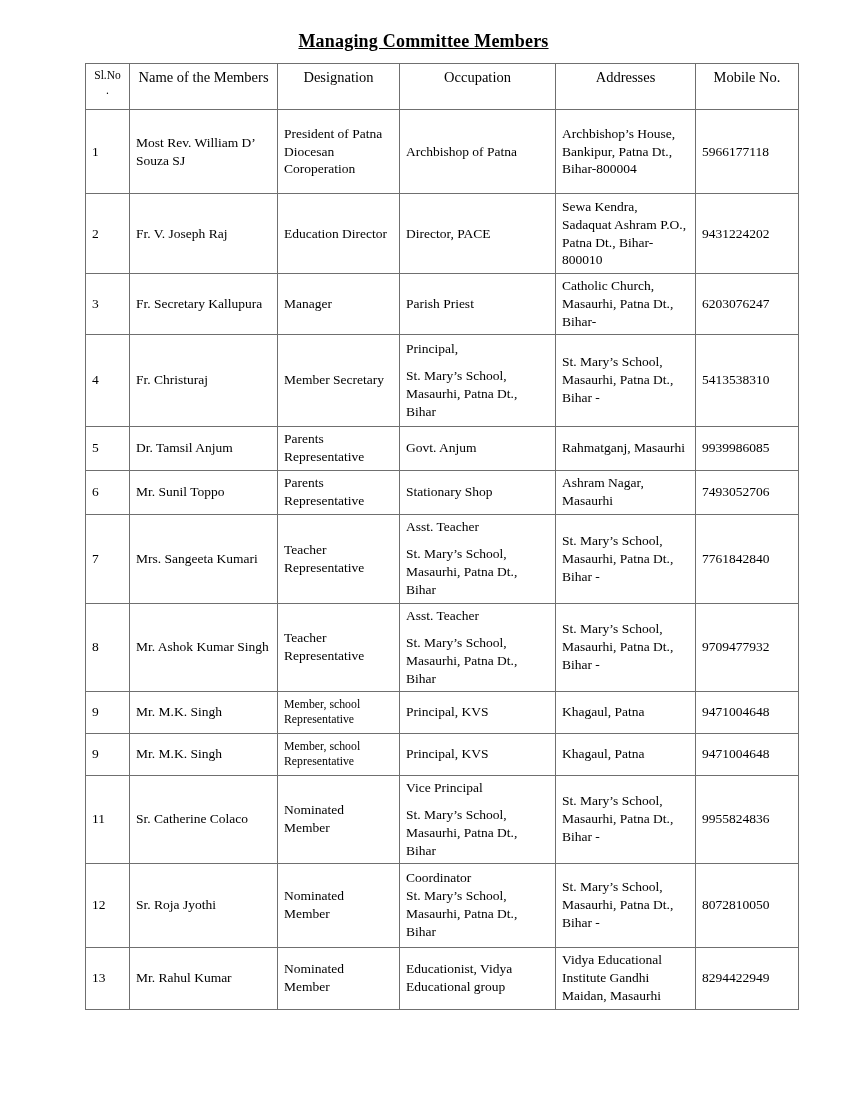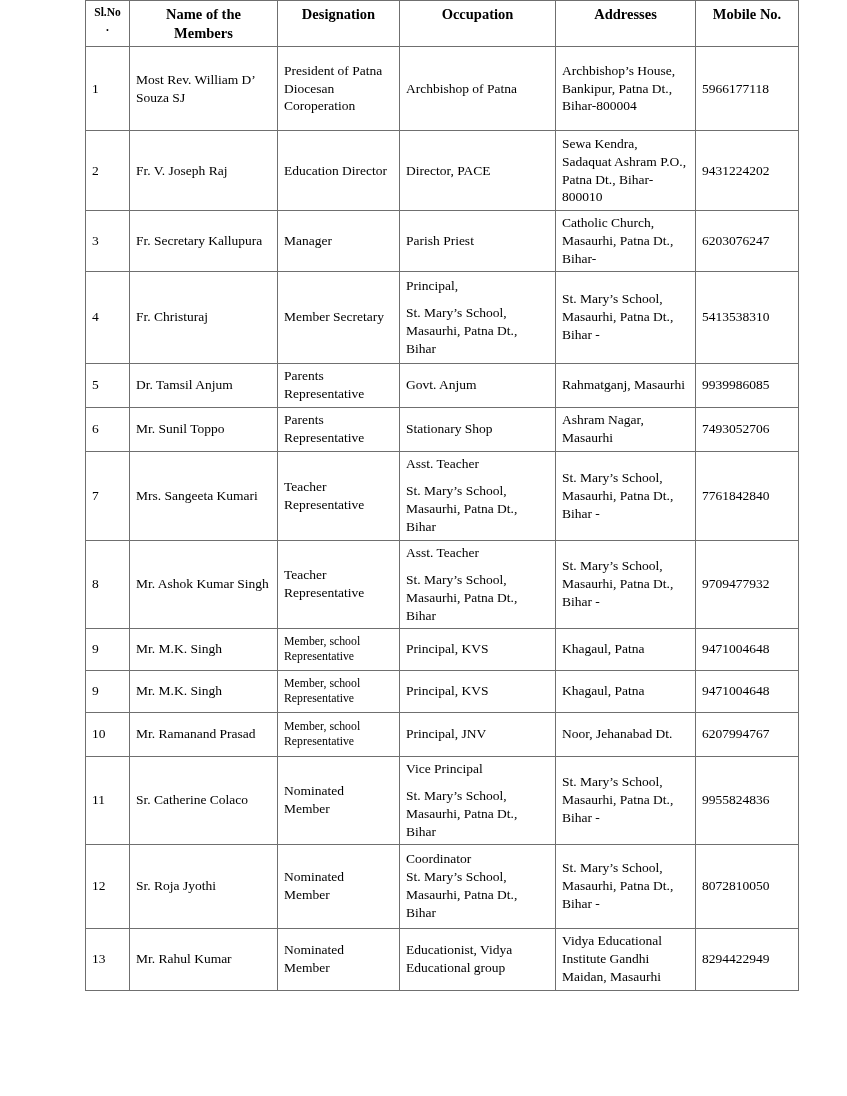--- a/index.html
+++ b/index.html
@@ -36,21 +36,21 @@
   col.c6 { width: 103px; }
 
   th, td {
     border: 1px solid #6f6f6f;
     padding: 3px 6px;
     text-align: left;
   }
   thead tr { height: 46px; }
   th {
     font-size: 14.5px;
-    font-weight: bold;
+    font-weight: normal;
     text-align: center;
     vertical-align: top;
     padding-top: 4px;
     white-space: pre-line;
     line-height: 1.3;
   }
   th.th-sl { font-size: 11.5px; }
 
   td {
     font-size: 13.5px;
@@ -60,20 +60,21 @@
   td.small-text { font-size: 11.8px; line-height: 1.3; }
 
   .para { white-space: pre-line; }
   .para:not(:last-child) { margin-bottom: 9px; }
 </style>
 </head>
 <body>
 
 <div class="page">
 
+  <h1 class="doc-title">Managing Committee Members</h1>
 
   <table class="committee">
     <colgroup>
       <col class="c1">
         <col class="c2">
         <col class="c3">
       <col class="c4">
         <col class="c5">
         <col class="c6">
     </colgroup>
@@ -195,30 +196,20 @@
       <td>9</td>
       <td>Mr. M.K. Singh</td>
       <td class="small-text">Member, school Representative</td>
       <td>
             <div class="para">Principal, KVS</div>
           </td>
       <td>Khagaul, Patna</td>
       <td>9471004648</td>
     </tr>
 
-    <tr style="height: 44px;">
-      <td>10</td>
-      <td>Mr. Ramanand Prasad</td>
-      <td class="small-text">Member, school Representative</td>
-      <td>
-            <div class="para">Principal, JNV</div>
-          </td>
-      <td>Noor, Jehanabad Dt.</td>
-      <td>6207994767</td>
-    </tr>
 
     <tr style="height: 88px;">
       <td>11</td>
       <td>Sr. Catherine Colaco</td>
       <td>Nominated Member</td>
       <td>
             <div class="para">Vice Principal</div>
             <div class="para">St. Mary’s School, Masaurhi, Patna Dt., Bihar</div>
           </td>
       <td>St. Mary’s School, Masaurhi, Patna Dt., Bihar -</td>

